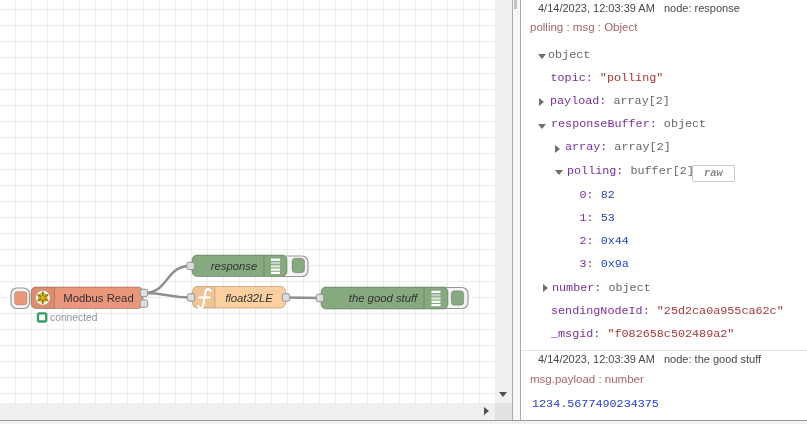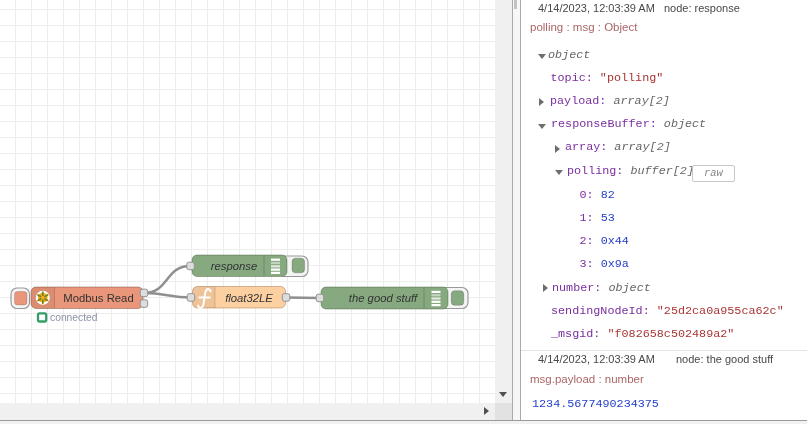--- a/index.html
+++ b/index.html
@@ -34,28 +34,28 @@
 
   
   #panel { position:absolute; left:521px; top:0; width:286px; height:420px; background:#fff; }
   .row { position:absolute; left:8px; width:286px; height:20px; white-space:nowrap; }
   .ts { font-size:11px; color:#484848; }
   .meta { font-size:11.5px; color:#a66; }
   .mono { font-family:"Liberation Mono", monospace; font-size:11.75px; color:#444; }
   .key { color:#792e9e; }
   .str { color:#a93434; }
   .num { color:#2440cc; }
-  .typ { color:#666; font-style:italic; }
+  .typ { color:#666; }
   .caret-d { position:absolute; width:0; height:0;
     border-left:4.5px solid transparent; border-right:4.5px solid transparent; border-top:5px solid #6e6e6e; }
   .caret-r { position:absolute; width:0; height:0;
     border-top:4.5px solid transparent; border-bottom:4.5px solid transparent; border-left:5px solid #6e6e6e; }
   .rawbtn { position:absolute; border:1px solid #c8c8c8; border-radius:2px; color:#888;
     font-family:"Liberation Mono", monospace; font-style:italic; font-size:10.5px;
-    padding:0 11px; line-height:15px; height:17px; }
+    padding:0 11px; line-height:15px; height:17px;font-weight:bold; }
   .msgsep { position:absolute; left:0; width:286px; border-top:1px solid #e3e3e3; }
 </style>
 </head>
 <body>
 <div id="app">
   <div id="canvas"></div>
   <svg id="flow" width="496" height="403" viewBox="0 0 496 403">
 
     <path d="M144,293 C169,293 165,266 190,266" fill="none" stroke="#8f8f8f" stroke-width="2.5"></path>
     <path d="M144,293 C166,293 169,297.5 191,297.5" fill="none" stroke="#8f8f8f" stroke-width="2.5"></path>
@@ -175,18 +175,18 @@
     <div class="caret-r" style="left:22px;top:284px;"></div>
     <div class="row mono" style="top:280.5px;left:31px;"><span class="key">number: </span><span class="typ">object</span></div>
 
     <div class="row mono" style="top:303.7px;left:30px;"><span class="key">sendingNodeId: </span><span class="str">"25d2ca0a955ca62c"</span></div>
     <div class="row mono" style="top:326.9px;left:30px;"><span class="key">_msgid: </span><span class="str">"f082658c502489a2"</span></div>
 
     <div class="msgsep" style="top:350px;"></div>
 
     <div class="row ts" style="top:353px;">
         <span style="position:absolute;left:9px;">4/14/2023, 12:03:39 AM</span>
-        <span style="position:absolute;left:135px;margin-left:12px;">node: the good stuff</span>
+        <span style="position:absolute;left:135px;">node: the good stuff</span>
       </div>
     <div class="row meta" style="top:373px;left:9px;">msg.payload : number</div>
     <div class="row mono" style="top:397px;left:11px;"><span class="num">1234.5677490234375</span></div>
   </div>
 </div>
 
 </body></html>

